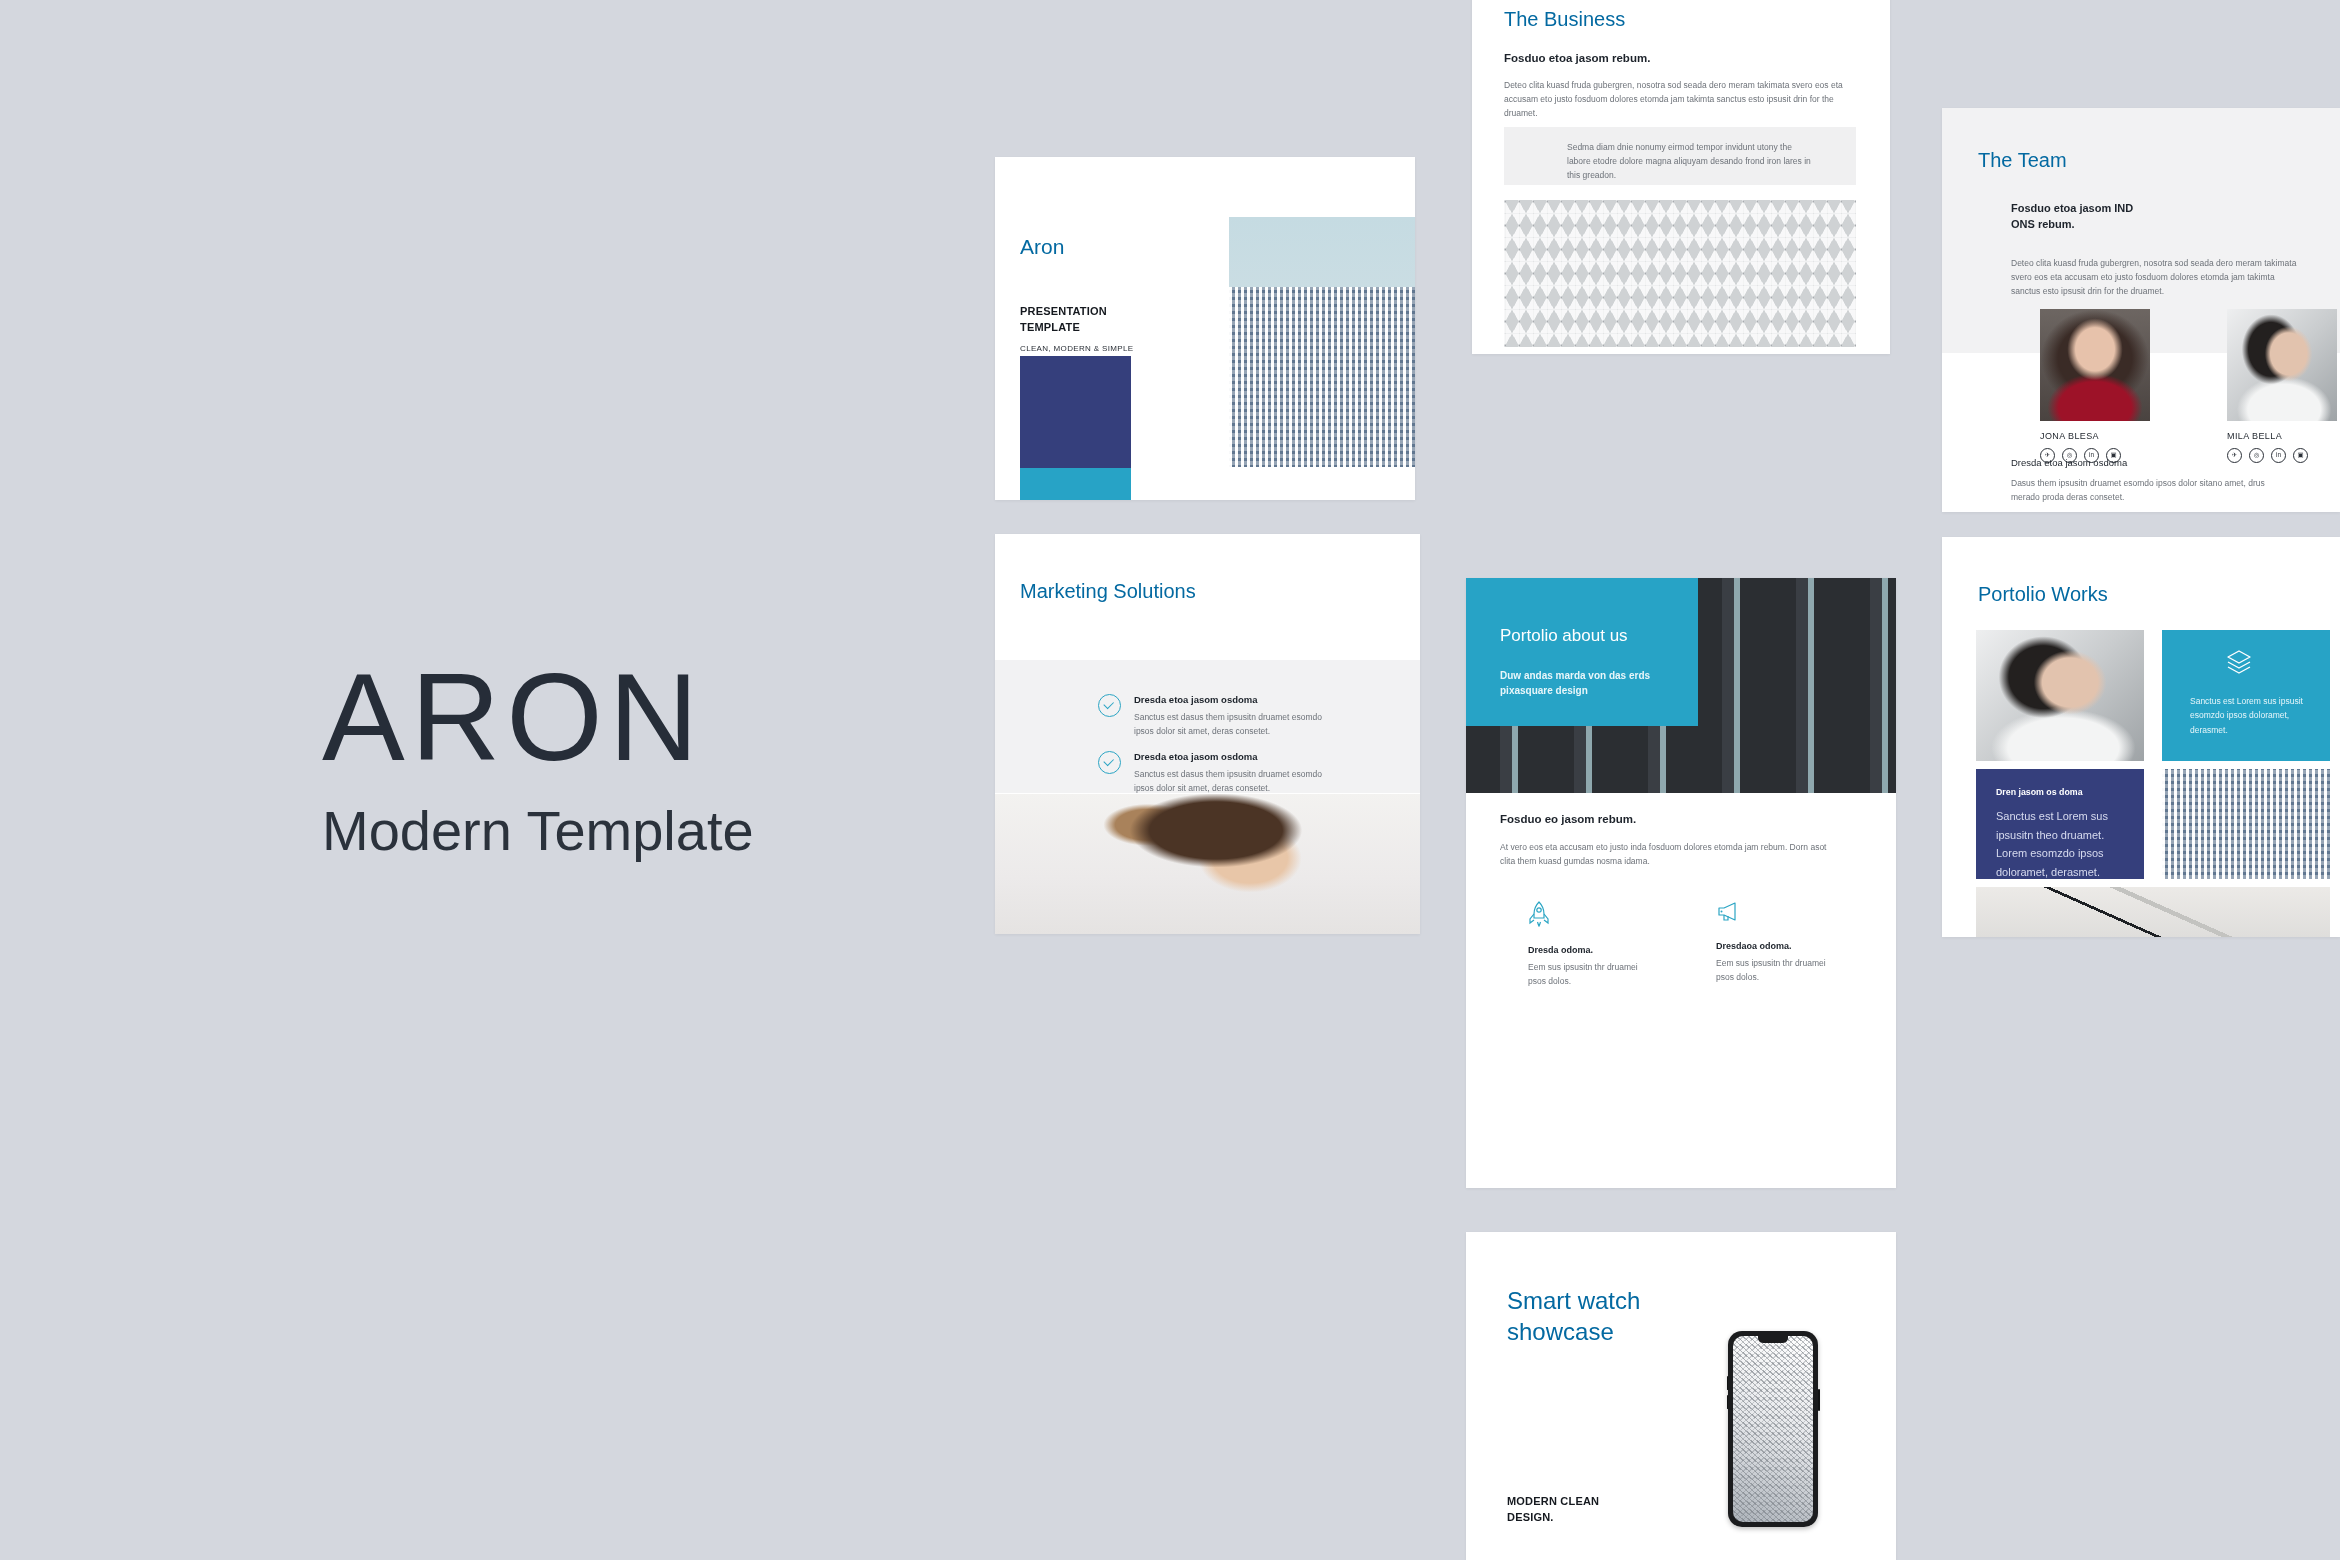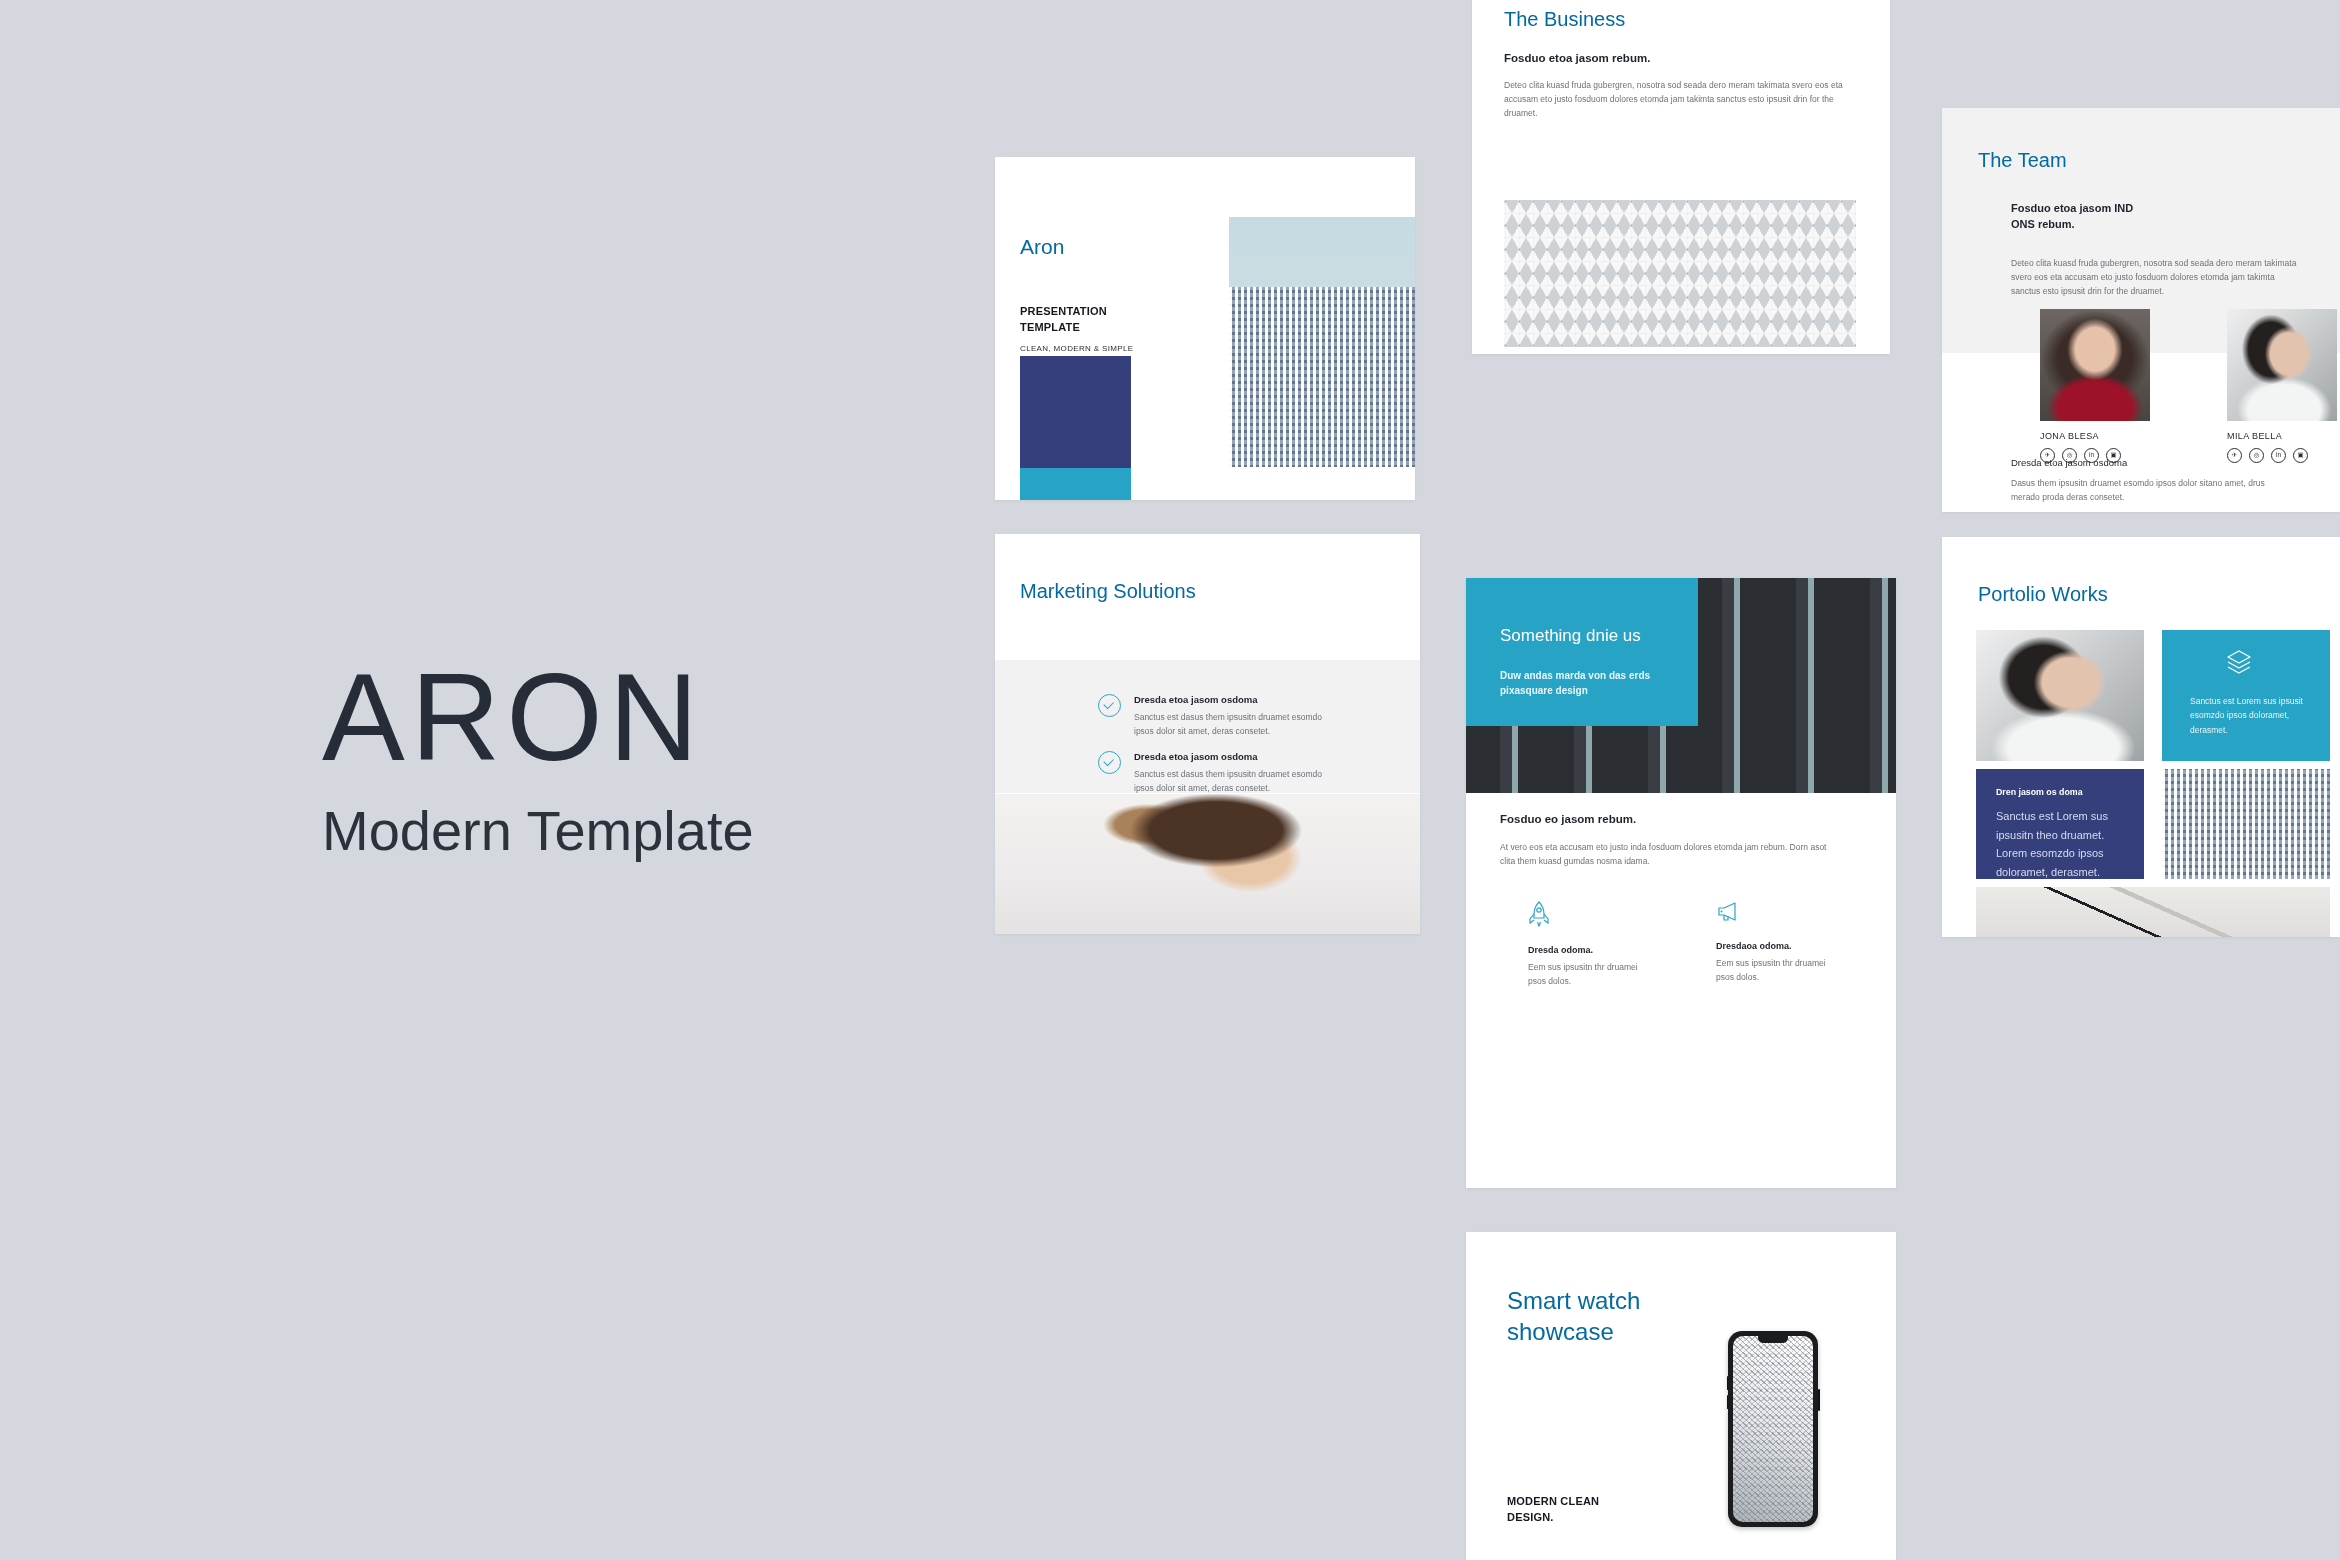--- a/index.html
+++ b/index.html
@@ -178,28 +178,31 @@
     </div>
 
     <div class="photo tex-hair" style="left:0;top:260px;width:425px;height:140px;"></div>
   </div>
 
   <div class="slide" id="slide3">
     <div class="s-title" style="position:absolute;left:32px;top:16px;font-size:20px;">The Business</div>
     <div class="s-sub" style="position:absolute;left:32px;top:60px;font-size:11.5px;">Fosduo etoa jasom rebum.</div>
     <div class="s-body" style="position:absolute;left:32px;top:86px;width:352px;font-size:8.5px;">Deteo clita kuasd fruda gubergren, nosotra sod seada dero meram takimata svero eos eta accusam eto justo fosduom dolores etomda jam takimta sanctus esto ipsusit drin for the druamet.</div>
 
+    <div style="position:absolute;left:32px;top:135px;width:352px;height:58px;background:#f0f0f1;">
+      <div class="s-body" style="position:absolute;left:63px;top:13px;width:250px;font-size:8.5px;">Sedma diam dnie nonumy eirmod tempor invidunt utony the labore etodre dolore magna aliquyam desando frond iron lares in this greadon.</div>
+    </div>
 
     <div class="photo tex-hex" style="left:32px;top:208px;width:352px;height:147px;"></div>
   </div>
 
   <div class="slide" id="slide4">
     <div class="photo tex-facade" style="left:0;top:0;width:430px;height:215px;"></div>
     <div style="position:absolute;left:0;top:0;width:232px;height:148px;background:#27a3c6;">
-      <div style="position:absolute;left:34px;top:48px;font-size:17px;color:#fff;font-weight:400;">Something dnie us</div>
+      <div style="position:absolute;left:34px;top:48px;font-size:17px;color:#fff;font-weight:400;">Portolio about us</div>
       <div style="position:absolute;left:34px;top:90px;width:165px;font-size:10px;color:#e8f6fa;font-weight:700;line-height:1.5;">Duw andas marda von das erds pixasquare design</div>
     </div>
 
     <div style="position:absolute;left:0;top:215px;width:430px;height:395px;background:#fff;">
       <div class="s-sub" style="position:absolute;left:34px;top:20px;font-size:11.5px;">Fosduo eo jasom rebum.</div>
       <div class="s-body" style="position:absolute;left:34px;top:47px;width:330px;font-size:8.5px;">At vero eos eta accusam eto justo inda fosduom dolores etomda jam rebum. Dorn asot clita them kuasd gumdas nosma idama.</div>
 
       <div style="position:absolute;left:62px;top:108px;width:130px;">
         <svg width="22" height="26" viewBox="0 0 22 26">
           <path d="M11 1c3.5 3.6 5 8 5 12v4H6v-4c0-4 1.5-8.4 5-12z" fill="none" stroke="#2ba5c4" stroke-width="1.2"></path>

